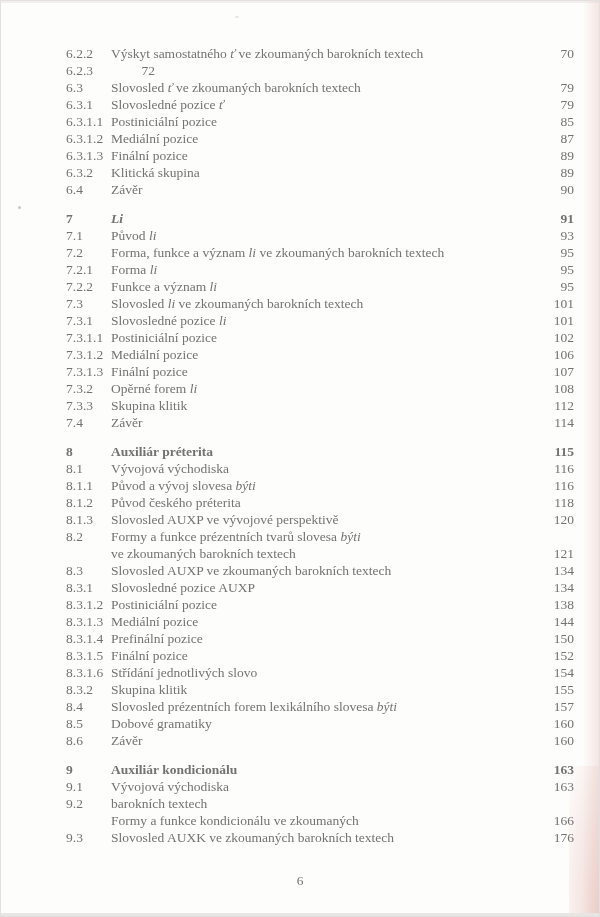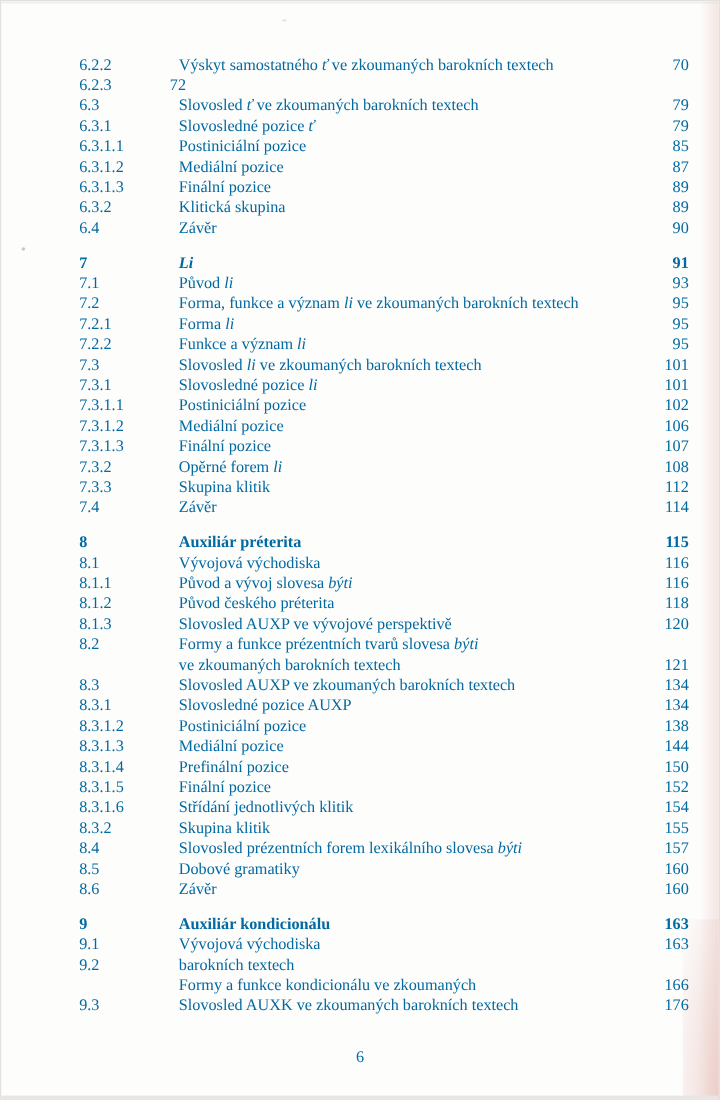--- a/index.html
+++ b/index.html
@@ -5,21 +5,21 @@
   html, body { margin: 0; padding: 0; background: #888; }
   .page-scan {
     position: relative;
     width: 600px;
     height: 917px;
     margin: 0 auto;
     background: #fdfdfc;
     font-family: "Liberation Serif", serif;
     font-size: 13.5px;
     line-height: 17px;
-    color: #0369a1;
+    color: #737373;
     overflow: hidden;
     box-sizing: border-box;
     border: 1px solid #e3e1e0;
   }
   .edge-top {
     position: absolute; top: 0; left: 0; right: 0; height: 2px;
     background: #f1f0ef;
   }
   .edge-bottom {
     position: absolute; bottom: 0; left: 0; right: 0; height: 3px;
@@ -40,21 +40,21 @@
   .speck-1 { left: 17px; top: 205px; }
   .speck-2 { left: 234px; top: 15px; width: 4px; height: 2px; opacity: 0.25; }
   .toc {
     position: absolute;
     top: 44px; left: 65px; right: 25px;
   }
   .toc-section + .toc-section { margin-top: 12px; }
   .entry { display: flex; }
   .entry.bold { font-weight: bold; }
   .num { width: 45px; flex: none; }
-  .title { flex: 1; margin-left: 38px; }
+  .title { flex: 1; }
   .page {
     flex: none; min-width: 36px; margin-left: 8px;
     text-align: right;
     display: flex; flex-direction: column; justify-content: flex-end;
   }
   .it { font-style: italic; }
   .footer {
     position: absolute; top: 871px; left: 0; right: 0;
     text-align: center;
   }
@@ -308,21 +308,21 @@
         <div class="entry">
           <div class="num">8.3.1.5</div>
           <div class="title">
             <div class="tline"><span>Finální pozice</span></div>
           </div>
           <div class="page">152</div>
         </div>
         <div class="entry">
           <div class="num">8.3.1.6</div>
           <div class="title">
-            <div class="tline"><span>Střídání jednotlivých klitik</span></div>
+            <div class="tline"><span>Střídání jednotlivých slovo</span></div>
           </div>
           <div class="page">154</div>
         </div>
         <div class="entry">
           <div class="num">8.3.2</div>
           <div class="title">
             <div class="tline"><span>Skupina klitik</span></div>
           </div>
           <div class="page">155</div>
         </div>

